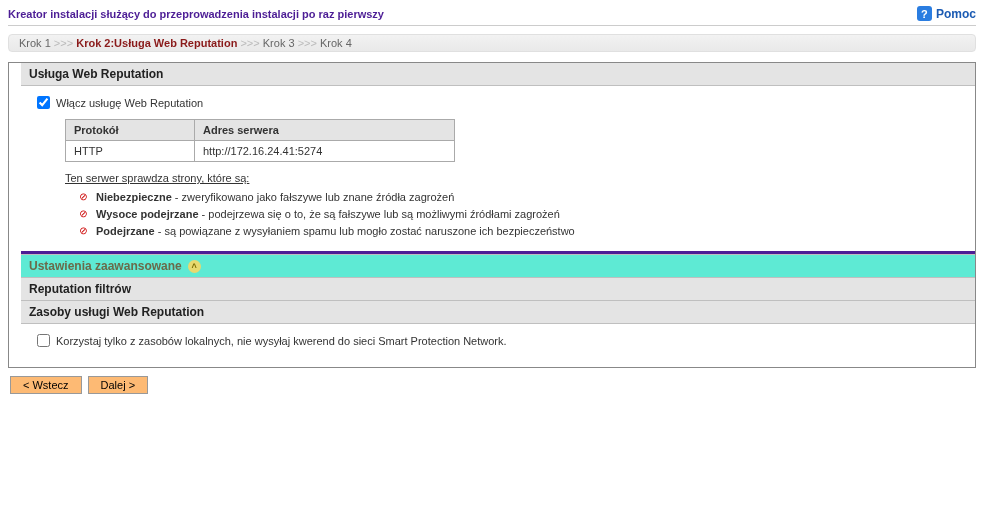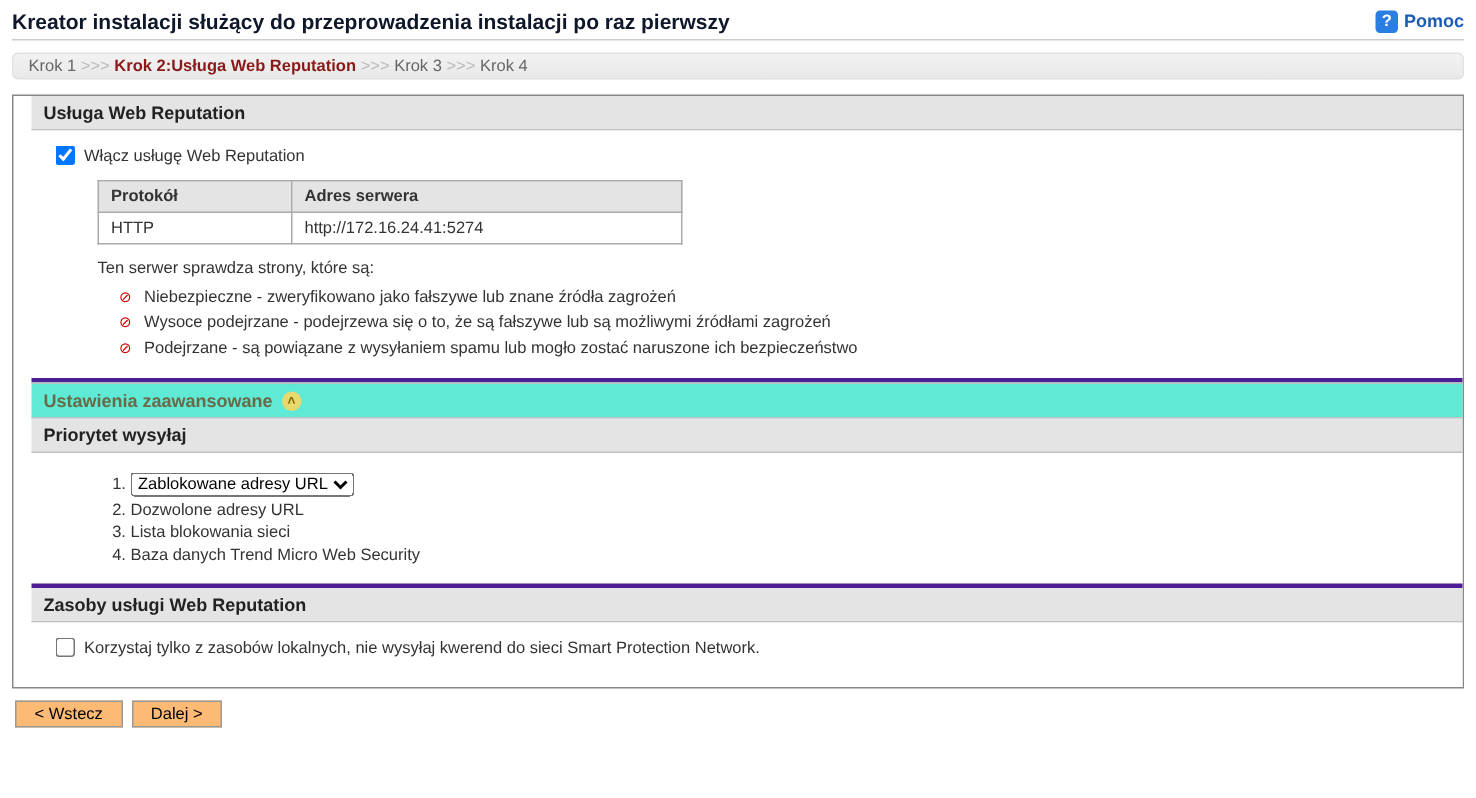--- a/index.html
+++ b/index.html
@@ -14,23 +14,23 @@
   }
   .topbar {
     display: flex;
     justify-content: space-between;
     align-items: center;
     border-bottom: 1px solid #ccc;
     padding-bottom: 4px;
     margin-bottom: 8px;
   }
   .page-title {
-    font-size: 14px;
-    font-weight: bold;
-    color: #0f172a;
+    font-size: 11px;
+    font-weight: bold;
+    color: #4c1d95;
   }
   .help-link {
     color: #1b5bb3;
     font-weight: bold;
     font-size: 12px;
     display: flex;
     align-items: center;
     gap: 4px;
     cursor: pointer;
   }
@@ -80,23 +80,23 @@
   }
   table.server-table th, table.server-table td {
     border: 1px solid #aaa;
     padding: 4px 8px;
     text-align: left;
   }
   table.server-table th {
     background: #e4e4e4;
     font-weight: bold;
   }
-  .desc-line { margin: 0 0 6px 28px; }
+  .desc-line { margin: 0 0 6px 28px; text-decoration: underline; }
   .bullet-line { margin: 0 0 4px 40px; display: flex; align-items: center; gap: 6px; }
-  .bullet-line b { font-weight: normal; text-align: right; }
+  .bullet-line b { font-weight: bold; text-align: right; }
   .danger-icon {
     width: 13px; height: 13px;
     display: inline-flex; align-items:center; justify-content:center;
     font-size: 10px; color: #c00;
   }
   .adv-header {
     background: #5eead4;
     border-top: 1px solid #bfbfbf;
     border-bottom: 1px solid #bfbfbf;
     padding: 4px 8px;
@@ -179,33 +179,21 @@
       <span class="danger-icon">⊘</span>
       <span><b>Podejrzane</b><span> - są powiązane z wysyłaniem spamu lub mogło zostać naruszone ich bezpieczeństwo</span></span>
     </div>
   </div>
 
   <div class="adv-header">
     <span>Ustawienia zaawansowane</span>
     <span class="chevron-circle">˄</span>
   </div>
 
-  <div class="section-header" style="border-top:none">Priorytet wysyłaj</div>
-  <div class="section-body">
-    <ol class="priority">
-      <li>
-        <select class="inline-select">
-          <option>Zablokowane adresy URL</option>
-        </select>
-      </li>
-      <li>Dozwolone adresy URL</li>
-      <li>Lista blokowania sieci</li>
-      <li>Baza danych Trend Micro Web Security</li>
-    </ol>
-  </div>
+  <div class="section-header" style="border-top:none">Reputation filtrów</div>
 
   <div class="section-header">Zasoby usługi Web Reputation</div>
   <div class="section-body" style="border-bottom:none">
     <div class="checkbox-row">
       <input type="checkbox" style="">
       <span>Korzystaj tylko z zasobów lokalnych, nie wysyłaj kwerend do sieci Smart Protection Network.</span>
     </div>
   </div>
 
 </div>

